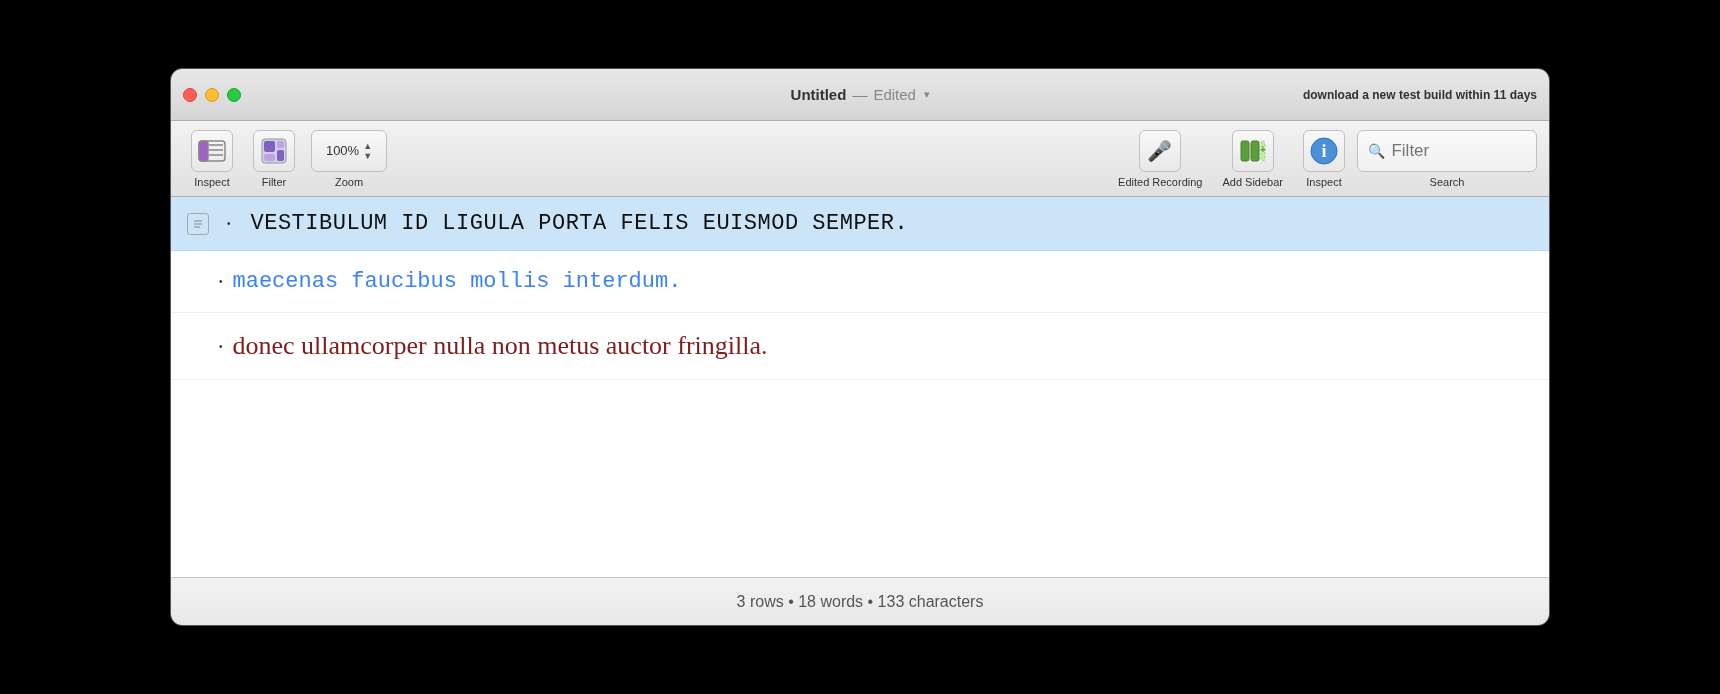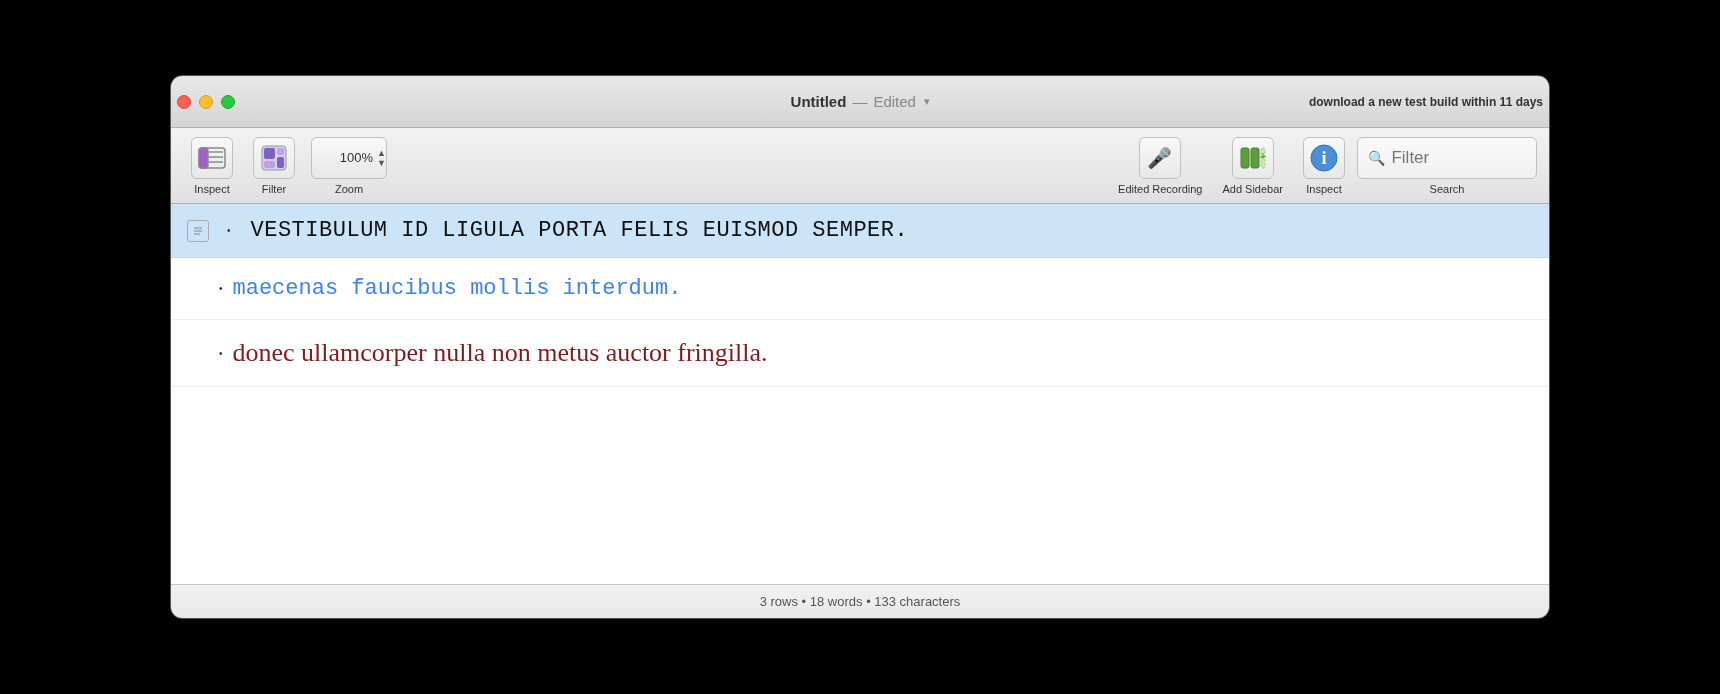--- a/index.html
+++ b/index.html
@@ -17,21 +17,21 @@
       overflow: hidden;
       box-shadow: 0 20px 60px rgba(0,0,0,0.8);
       border: 1px solid #555;
     }
     
     .title-bar {
       background: linear-gradient(180deg, #e8e8e8 0%, #d5d5d5 100%);
       height: 52px;
       display: flex;
       align-items: center;
-      padding: 0 6px;
+      padding: 0 12px;
       border-bottom: 1px solid #b0b0b0;
       position: relative;
     }
     .traffic-lights {
       display: flex;
       gap: 8px;
       align-items: center;
     }
     .traffic-light {
       width: 14px;
@@ -120,21 +120,21 @@
       cursor: pointer;
     }
     .zoom-box {
       width: 76px;
       height: 42px;
       background: linear-gradient(180deg, #f8f8f8 0%, #e8e8e8 100%);
       border: 1px solid #c0c0c0;
       border-radius: 6px;
       display: flex;
       align-items: center;
-      justify-content: flex-end;
+      justify-content: center;
       font-size: 13px;
       gap: 4px;
       color: #333;
     }
     .zoom-arrows {
       display: flex;
       flex-direction: column;
       font-size: 9px;
       color: #555;
     }
@@ -226,26 +226,26 @@
     .row-text-3 {
       font-family: Liberation Serif, serif;
       font-size: 26px;
       font-weight: 400;
       color: #7f1d1d;
     }
 
     
     .status-bar {
       background: linear-gradient(180deg, #f2f2f2 0%, #e8e8e8 100%);
-      height: 34px;
+      height: 48px;
       display: flex;
       align-items: center;
       justify-content: center;
       border-top: 1px solid #c5c5c5;
-      font-size: 13px;
+      font-size: 16px;
       color: #555;
     }
   </style>
 </head>
 <body>
 
 <div class="window">
 
   <div class="title-bar">
     <div class="traffic-lights">

